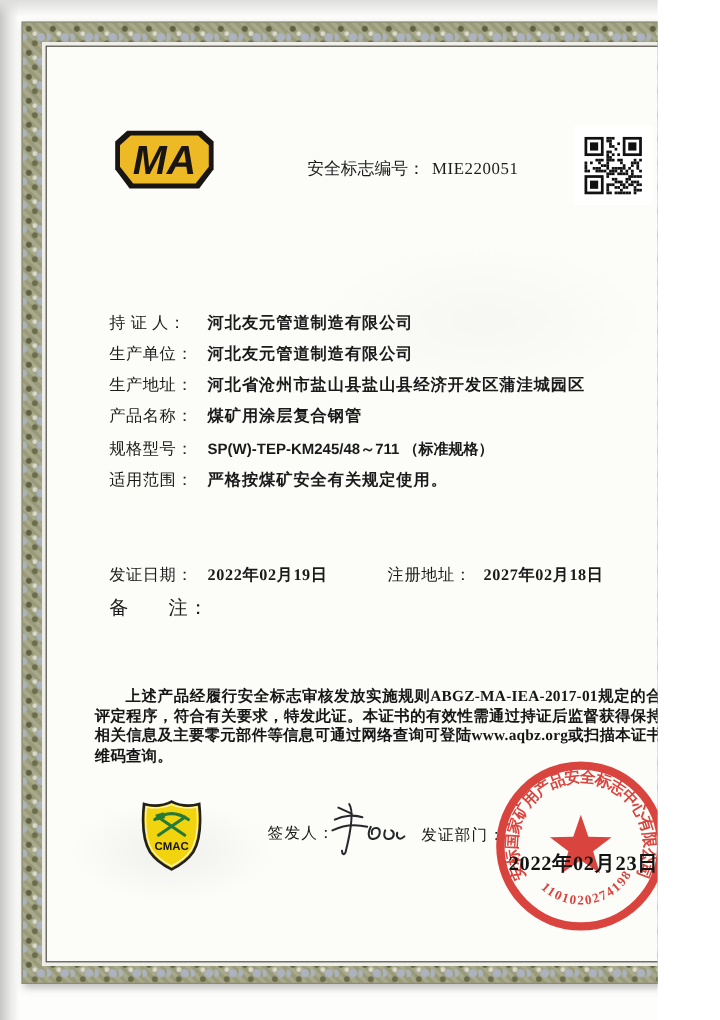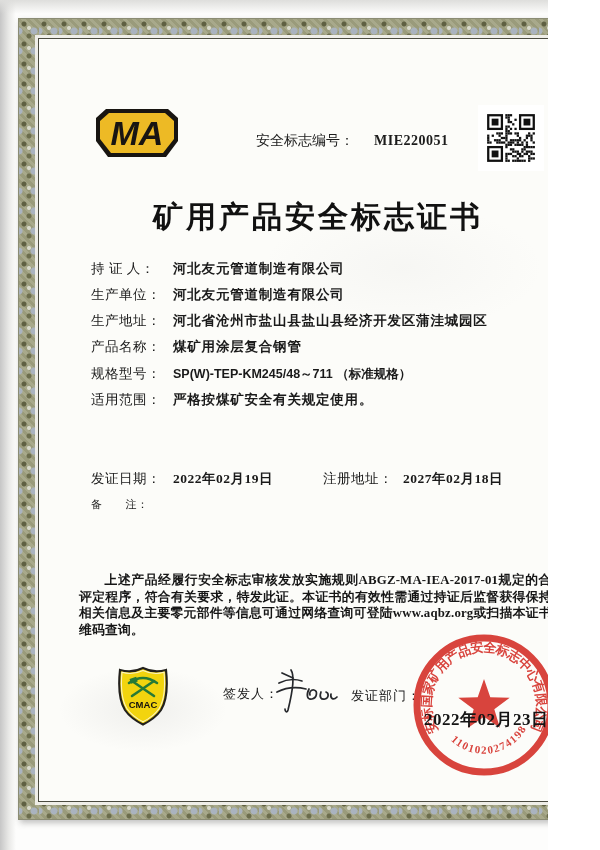--- a/index.html
+++ b/index.html
@@ -25,41 +25,41 @@
   .cert-inner{position:relative;width:100%;height:100%;background:#fcfcf9;
     border:1.5px solid #4b4b40;box-shadow:0 0 0 3px #efeee8;}
   .paper-texture{position:absolute;inset:0;
     background:
       radial-gradient(ellipse 120px 60px at 20% 88%,rgba(150,150,150,.12),rgba(0,0,0,0) 70%),
       radial-gradient(ellipse 200px 90px at 70% 30%,rgba(180,180,180,.08),rgba(0,0,0,0) 70%);}
   .abs{position:absolute;}
   
   .ma-logo{left:56px;top:69px;width:84px;height:50px;}
   .certno-line{left:217px;top:93px;font-size:14px;color:#1c1c1c;white-space:nowrap;}
-  .certno-line .val{font-weight:bold;margin-left:20px;letter-spacing:.5px;}
+  .certno-line .val{font-weight:normal;margin-left:6px;letter-spacing:.5px;}
   .qr{left:439px;top:66px;width:66px;height:66px;}
   .title{left:0;top:158px;width:558px;text-align:center;font-size:30px;font-weight:bold;
     letter-spacing:3px;color:#111;}
   
   .fields{left:52px;top:222px;width:470px;}
   .frow{display:flex;align-items:flex-end;margin-bottom:9.5px;line-height:16.5px;
     font-size:13.5px;color:#1a1a1a;}
   .frow .lbl{white-space:nowrap;min-width:82px;letter-spacing:.5px;}
   .frow .val{font-weight:bold;letter-spacing:.8px;}
   .frow .val.latin{font-family:"Liberation Sans","DejaVu Sans",sans-serif;font-size:12.5px;
     letter-spacing:0;padding-top:1px;}
   .frow .lbl.wide{min-width:0;margin-right:16px;}
   .dates-row{left:52px;top:431px;width:470px;font-size:13.5px;color:#1a1a1a;white-space:nowrap;}
   .dates-row .lbl{letter-spacing:.5px;}
   .dates-row .val{font-weight:bold;letter-spacing:.5px;}
   .d-issue-lbl{position:absolute;left:0;top:0;}
   .d-issue-val{position:absolute;left:82px;top:0;}
   .d-expiry-lbl{position:absolute;left:232px;top:0;}
   .d-expiry-val{position:absolute;left:312px;top:0;}
-  .remark-row{left:52px;top:458px;font-size:11px;color:#1a1a1a;letter-spacing:.5px;}
+  .remark-row{left:52px;top:458px;font-size:16px;color:#1a1a1a;letter-spacing:.5px;}
   
   .statement{left:40px;top:533px;width:486px;font-size:12.8px;font-weight:bold;
     line-height:16.6px;color:#161616;text-align:justify;text-indent:2em;letter-spacing:.2px;}
   
   .cmac{left:78px;top:627px;width:52px;height:60px;}
   .signer-lbl{left:184px;top:646px;font-size:13px;color:#1a1a1a;letter-spacing:1px;}
   .signature{left:230px;top:625px;width:72px;height:52px;}
   .dept-lbl{left:312px;top:648px;font-size:13px;color:#1a1a1a;letter-spacing:1px;}
   .seal{left:373px;top:594px;width:144px;height:144px;opacity:.92;}
   .seal-date{left:385px;top:669px;font-size:17px;font-weight:bold;color:#141414;
@@ -213,21 +213,20 @@
           <rect x="5" y="5" width="5" height="5" fill="#fff"></rect>
           <rect x="6" y="6" width="3" height="3" fill="#111"></rect>
           <rect x="18" y="4" width="7" height="7" fill="#111"></rect>
           <rect x="19" y="5" width="5" height="5" fill="#fff"></rect>
           <rect x="20" y="6" width="3" height="3" fill="#111"></rect>
           <rect x="4" y="18" width="7" height="7" fill="#111"></rect>
           <rect x="5" y="19" width="5" height="5" fill="#fff"></rect>
           <rect x="6" y="20" width="3" height="3" fill="#111"></rect>
         </svg>
 
-      <div class="abs title">矿用产品安全标志证书</div>
 
       <div class="abs fields">
         <div class="frow">
           <span class="lbl">持 证 人：</span>
           <span class="val">河北友元管道制造有限公司</span>
         </div>
         <div class="frow">
           <span class="lbl">生产单位：</span>
           <span class="val">河北友元管道制造有限公司</span>
         </div>

